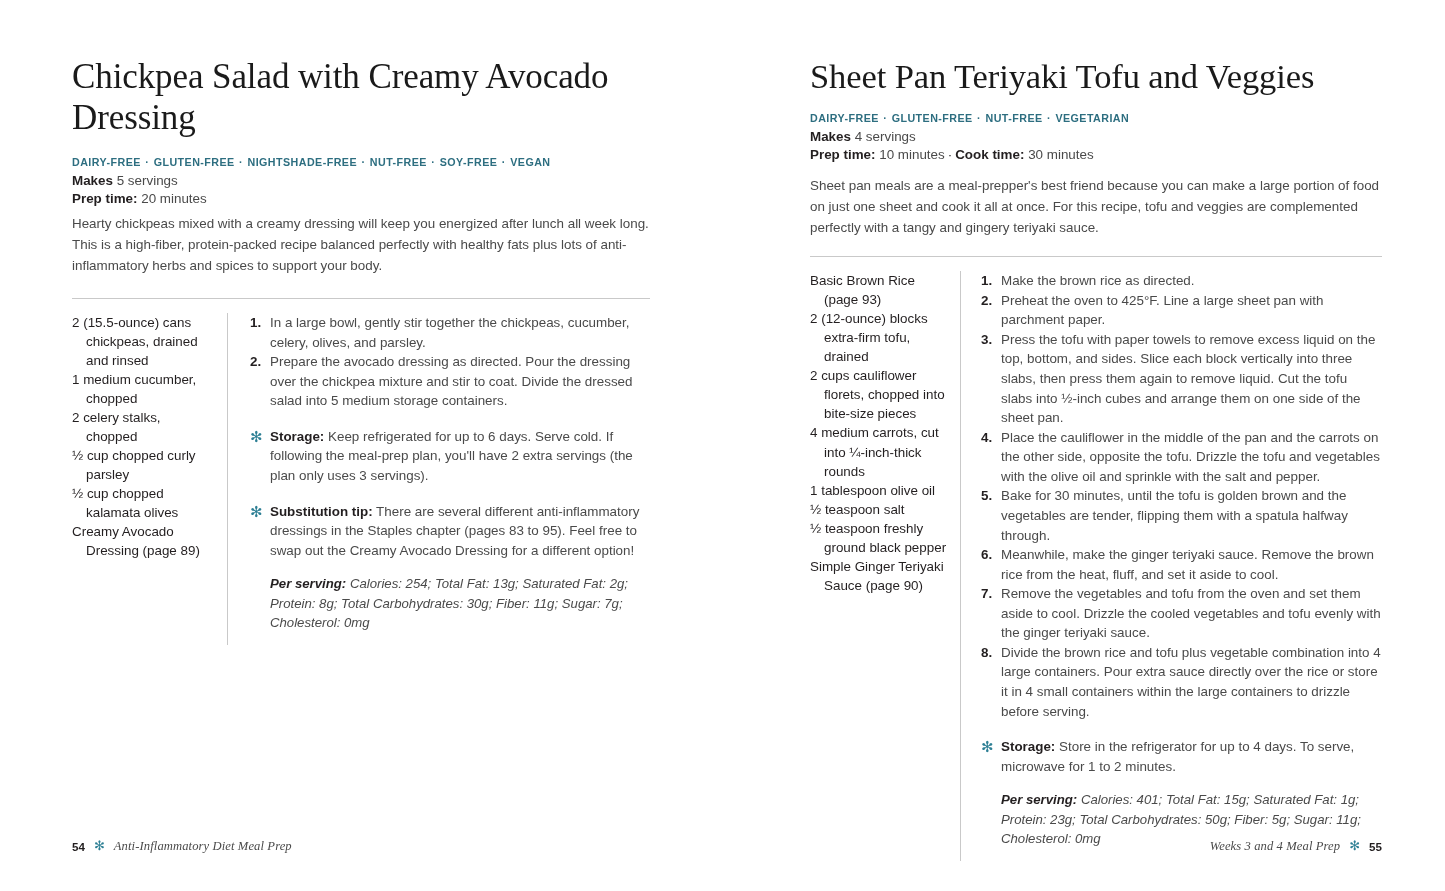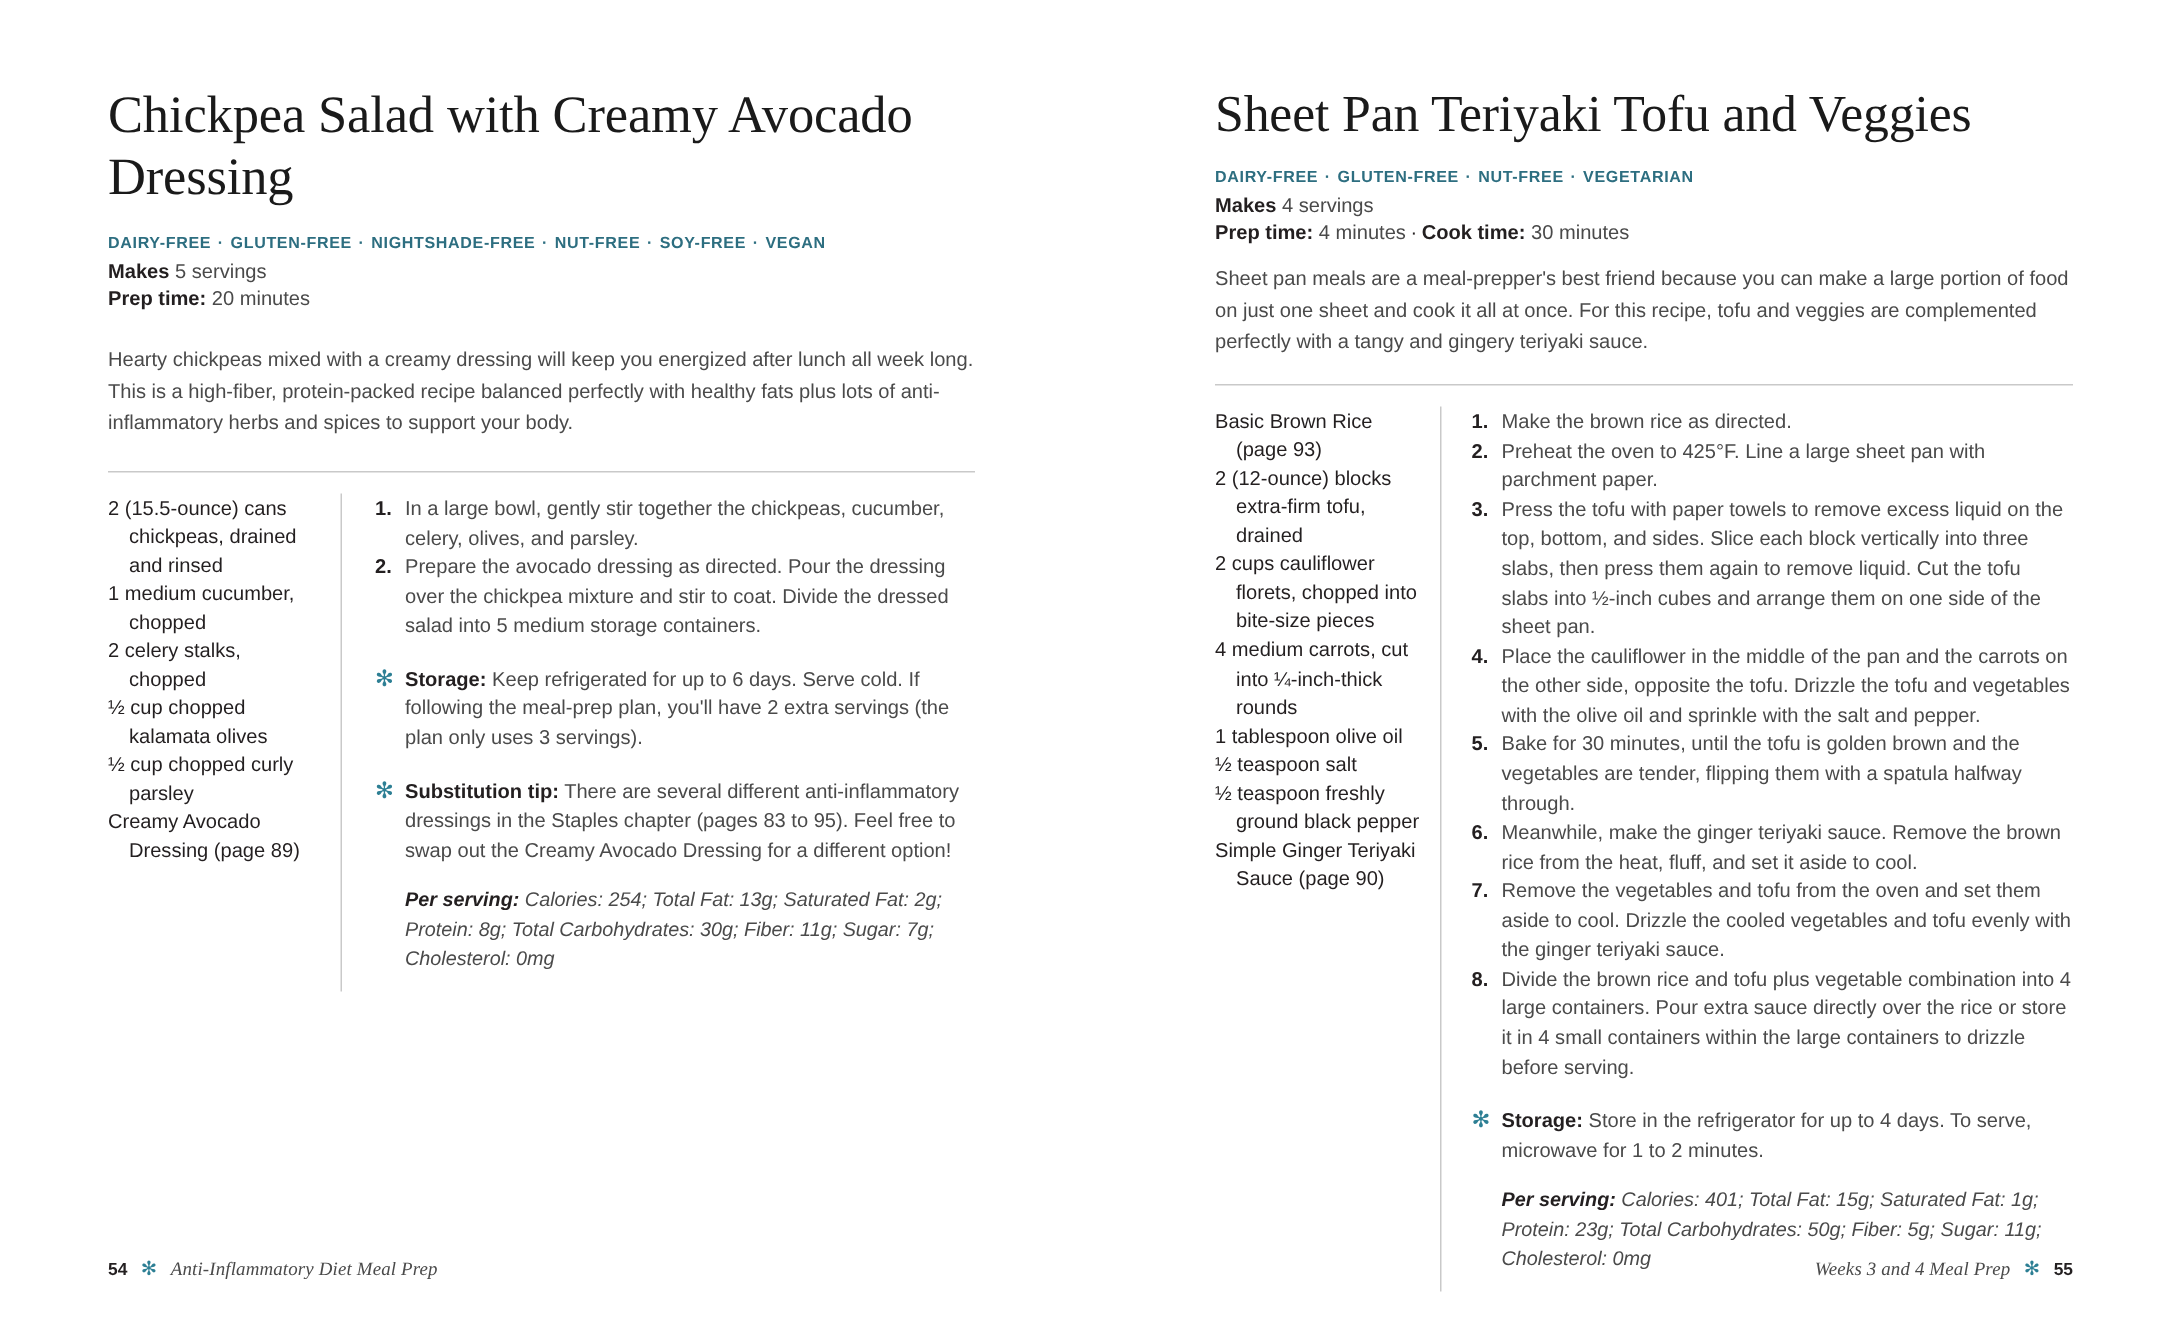--- a/index.html
+++ b/index.html
@@ -67,21 +67,21 @@
     color: #231f20;
     font-weight: bold;
   }
   .meta-dot { padding: 0 3px; color: #231f20; }
 
   
   .intro {
     font-size: 13.4px;
     line-height: 1.58;
     color: #4a4a4a;
-    margin-top: 20px;
+    margin-top: 4px;
     text-align: left;
   }
   .page-right .intro { margin-top: 10px; }
 
   
   .body-rule {
     border: 0;
     border-top: 1px solid #c9c9c9;
     margin: 22px 0 0 0;
   }
@@ -221,22 +221,22 @@
 
     <p class="intro">Hearty chickpeas mixed with a creamy dressing will keep you energized after lunch all week long. This is a high-fiber, protein-packed recipe balanced perfectly with healthy fats plus lots of anti-inflammatory herbs and spices to support your body.</p>
 
     <hr class="body-rule">
 
     <div class="cols">
       <div class="col-ingredients">
           <div class="ingredient">2 (15.5-ounce) cans chickpeas, drained and rinsed</div>
           <div class="ingredient">1 medium cucumber, chopped</div>
           <div class="ingredient">2 celery stalks, chopped</div>
+          <div class="ingredient">½ cup chopped curly parsley</div>
           <div class="ingredient">½ cup chopped kalamata olives</div>
-          <div class="ingredient">½ cup chopped curly parsley</div>
           <div class="ingredient">Creamy Avocado Dressing (page 89)</div>
         </div>
       <div class="col-divider"></div>
       <div class="col-steps">
         <div>
             <div class="step">
               <span class="step-num">1.</span>
               <span class="step-text">In a large bowl, gently stir together the chickpeas, cucumber, celery, olives, and parsley.</span>
             </div>
             <div class="step">
@@ -273,21 +273,21 @@
 
     <div class="diet-tags"><span>DAIRY-FREE</span><span class="diet-sep"> · </span><span>GLUTEN-FREE</span><span class="diet-sep"> · </span><span>NUT-FREE</span><span class="diet-sep"> · </span><span>VEGETARIAN</span></div>
 
     <div class="meta-line">
       <b>Makes</b>
       <span>4 servings</span>
     </div>
 
     <div class="meta-line">
       <b>Prep time:</b>
-      <span>4 minutes</span><span class="meta-dot">·</span><b>Cook time:</b>
+      <span>10 minutes</span><span class="meta-dot">·</span><b>Cook time:</b>
       <span>30 minutes</span>
     </div>
 
     <p class="intro">Sheet pan meals are a meal-prepper's best friend because you can make a large portion of food on just one sheet and cook it all at once. For this recipe, tofu and veggies are complemented perfectly with a tangy and gingery teriyaki sauce.</p>
 
     <hr class="body-rule">
 
     <div class="cols">
       <div class="col-ingredients">
           <div class="ingredient">Basic Brown Rice (page 93)</div>

